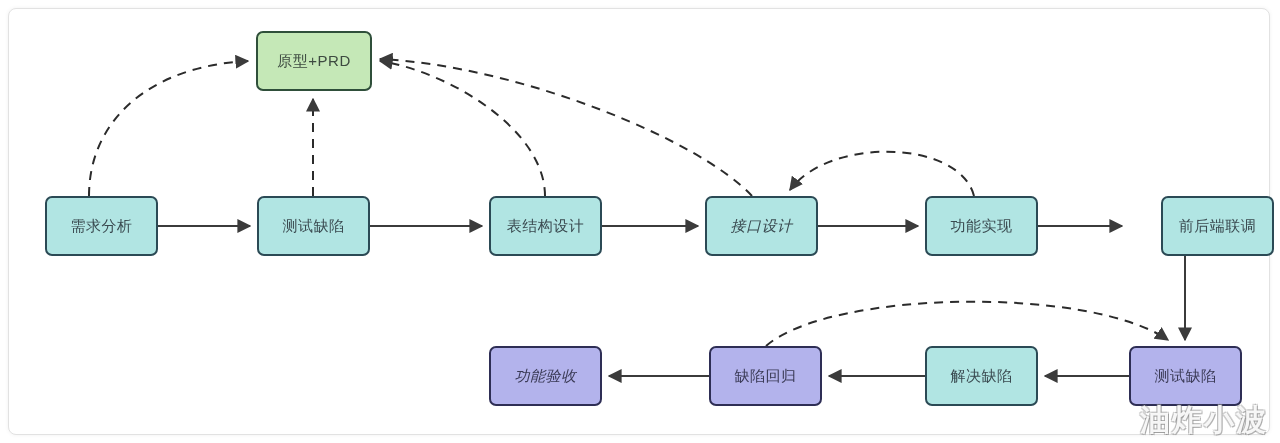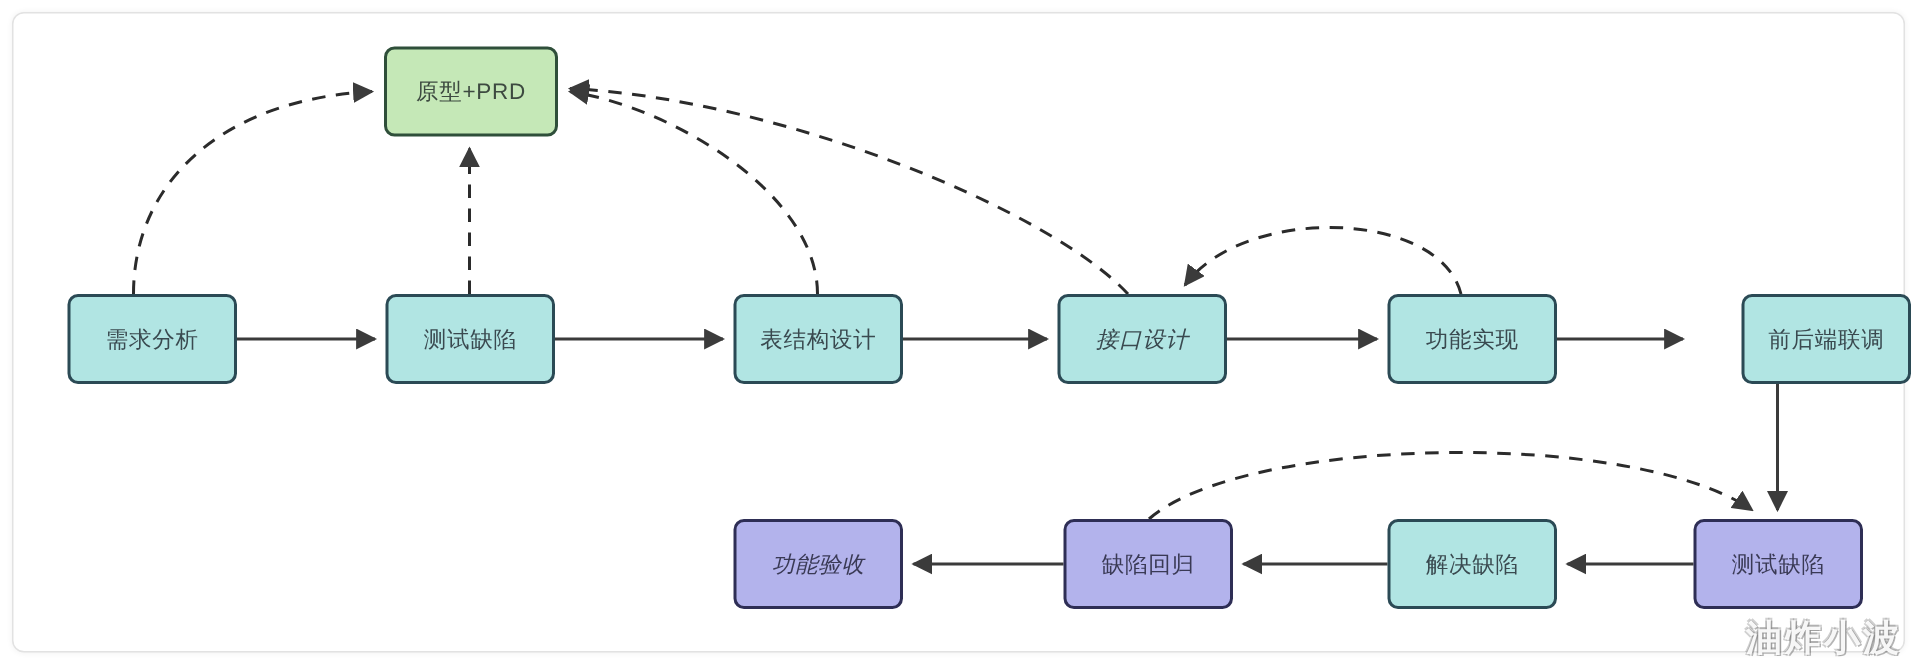--- a/index.html
+++ b/index.html
@@ -58,21 +58,21 @@
   }
   .node.purple {
     background: #b3b3ec;
     border: 2px solid #2e2e55;
     color: #3a3a55;
   }
   #watermark {
     position: absolute;
     right: 12px;
     bottom: 2px;
-    font-size: 24px;
+    font-size: 30px;
     font-weight: bold;
     color: rgba(255,255,255,0.92);
     text-shadow:
        1px  1px 0 rgba(120,120,120,0.55),
       -1px -1px 0 rgba(120,120,120,0.35),
        1px -1px 0 rgba(120,120,120,0.35),
       -1px  1px 0 rgba(120,120,120,0.35);
     letter-spacing: 2px;
     font-family: "DejaVu Sans", "Liberation Sans", sans-serif;
   }

